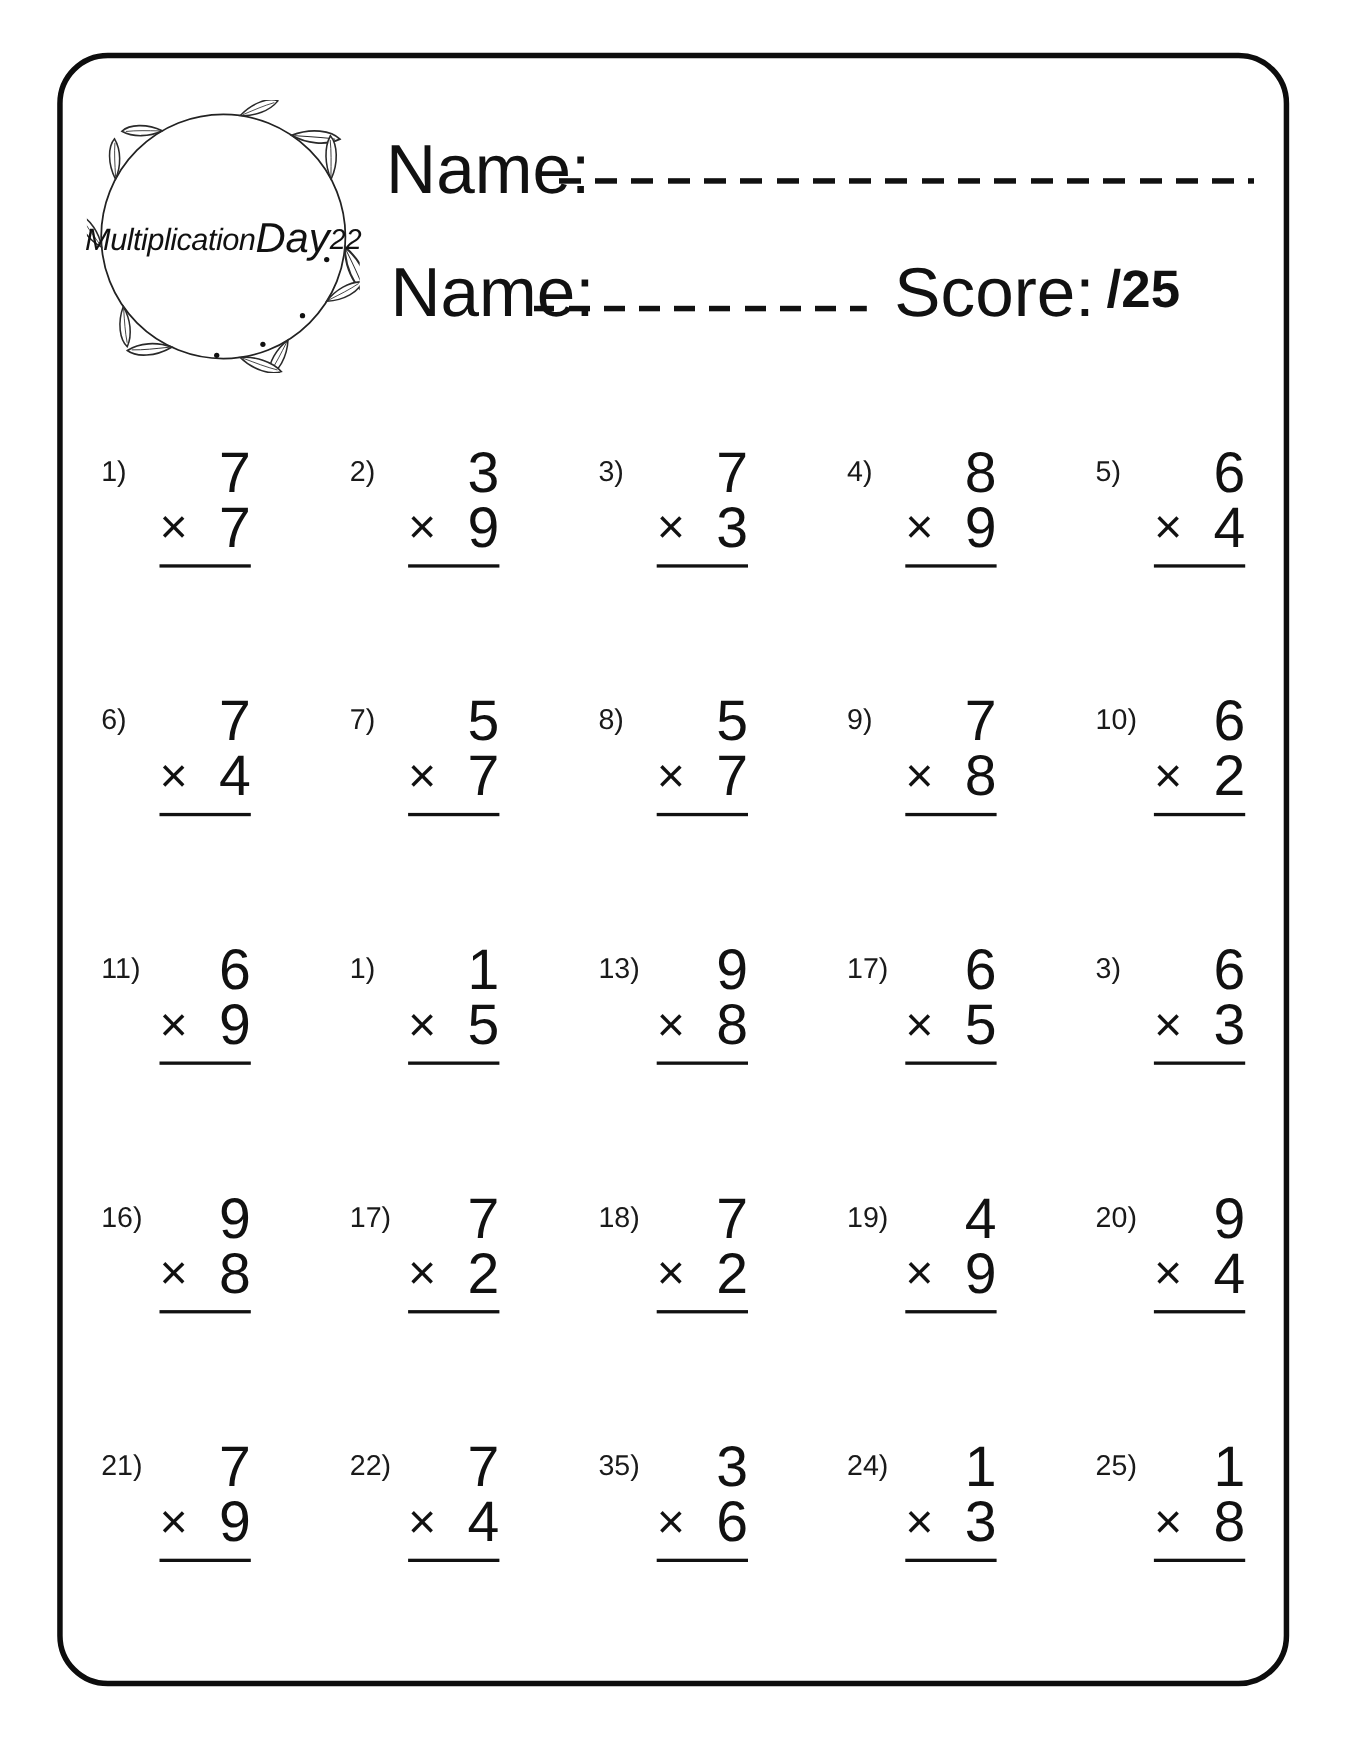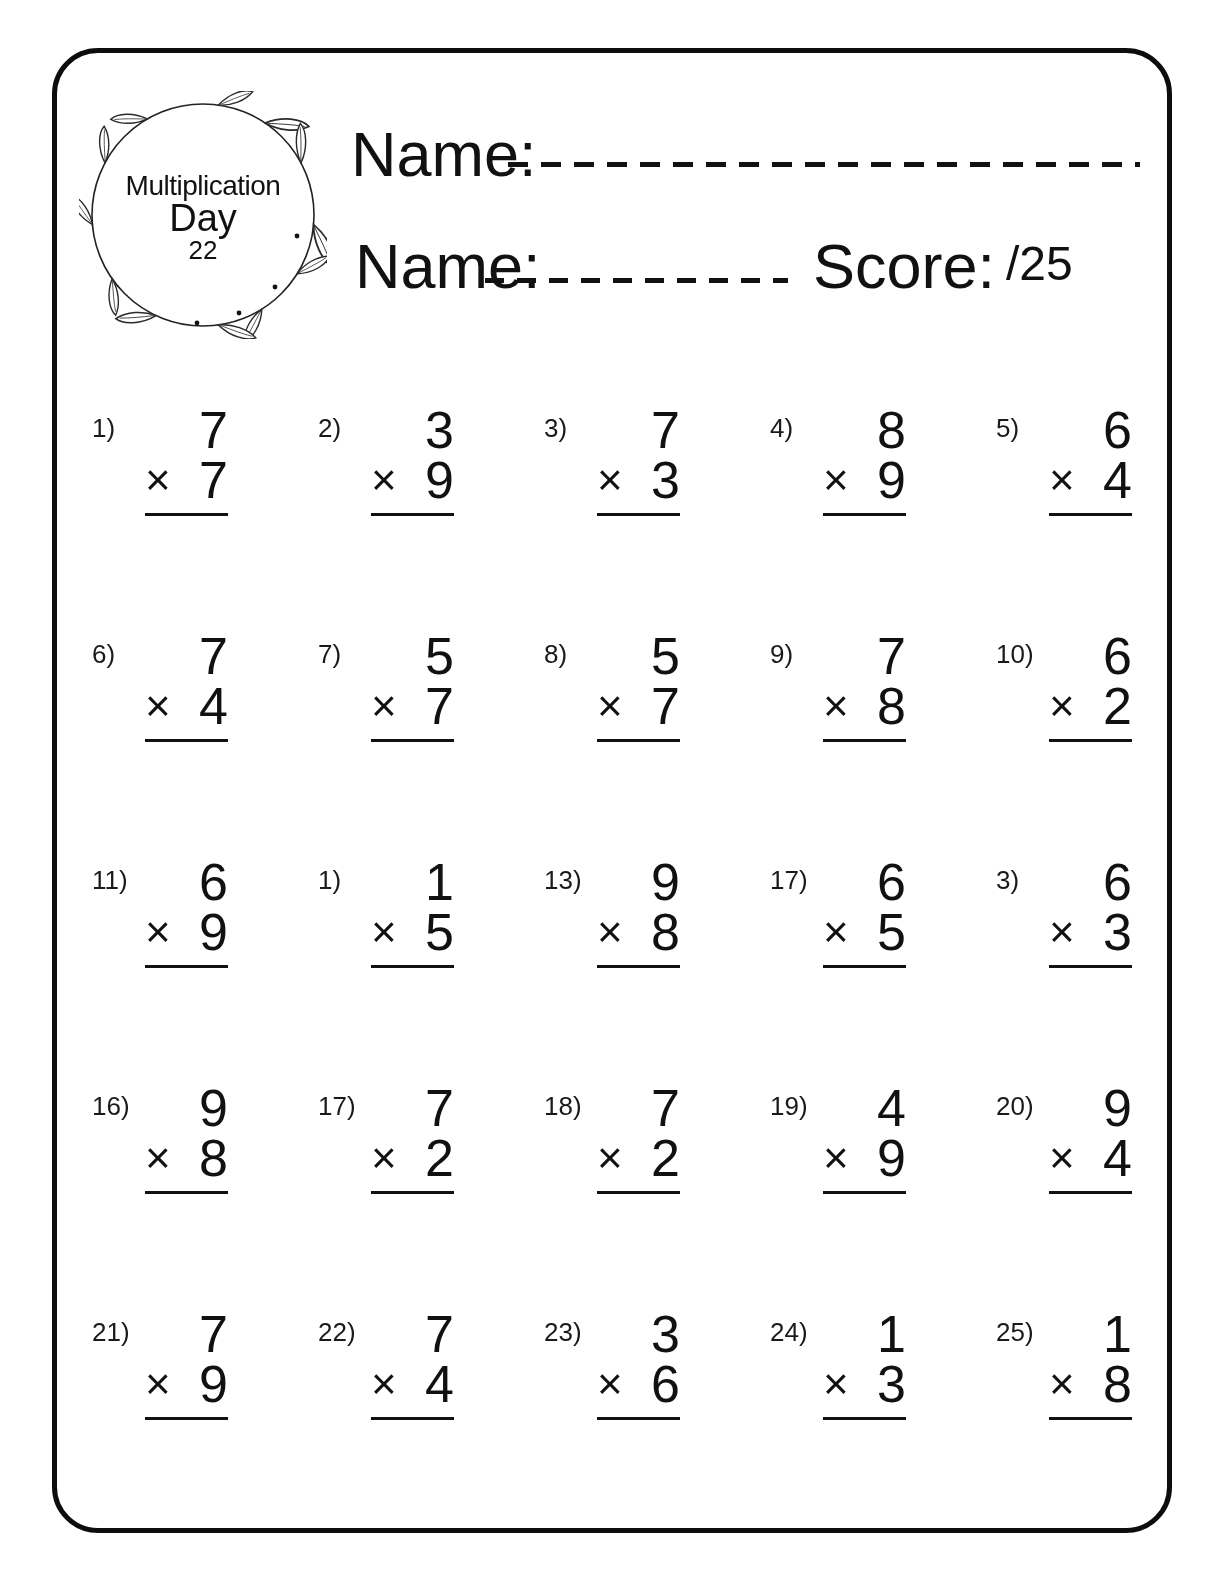--- a/index.html
+++ b/index.html
@@ -10,32 +10,32 @@
   }
   .frame{
     position:absolute;left:52px;top:48px;width:1120px;height:1485px;
     border:5px solid #0d0d0d;border-radius:46px;box-sizing:border-box;
   }
   
   .logo{position:absolute;left:22px;top:38px;width:248px;height:248px;}
   .logo svg{position:absolute;left:0;top:0;}
   .logo-text{
     position:absolute;left:0;top:0;width:248px;height:248px;
-    display:flex;flex-direction:column;align-items:center;justify-content:center;
-    padding-top:4px;box-sizing:border-box;text-align:center;
+    display:flex;align-items:center;justify-content:center;
+    padding-top:4px;box-sizing:border-box;text-align:center;font-style:italic;
   }
   .logo-line1{font-size:28px;line-height:33px;letter-spacing:-0.5px;}
   .logo-line2{font-size:38px;line-height:33px;}
   .logo-line3{font-size:26px;line-height:31px;text-align:center;}
   
   .hlabel{position:absolute;font-size:63px;line-height:50px;white-space:nowrap;}
   .name-label{left:294px;top:76px;}
   .time-label{left:298px;top:188px;}
   .score-label{left:756px;top:188px;}
-  .score-value{left:949px;top:186px;font-size:48px;}
+  .score-value{left:949px;top:186px;font-size:48px;font-weight:bold;}
   .dash-line{position:absolute;height:5px;}
   .name-line{
     left:451px;top:109px;width:632px;
     background:repeating-linear-gradient(90deg,#111 0 20px,transparent 20px 33px);
   }
   .time-line{
     left:428px;top:225px;width:303px;
     background:repeating-linear-gradient(90deg,#111 0 19px,transparent 19px 32px);
   }
   
@@ -340,21 +340,21 @@
     <div class="stack">
       <div class="top">7</div>
       <div class="bottom">
         <span class="times">×</span>
         <span class="mult">4</span>
       </div>
     </div>
   </div>
 
   <div class="problem">
-    <span class="pnum">23)</span>
+    <span class="pnum">35)</span>
     <div class="stack">
       <div class="top">3</div>
       <div class="bottom">
         <span class="times">×</span>
         <span class="mult">6</span>
       </div>
     </div>
   </div>
 
   <div class="problem">

